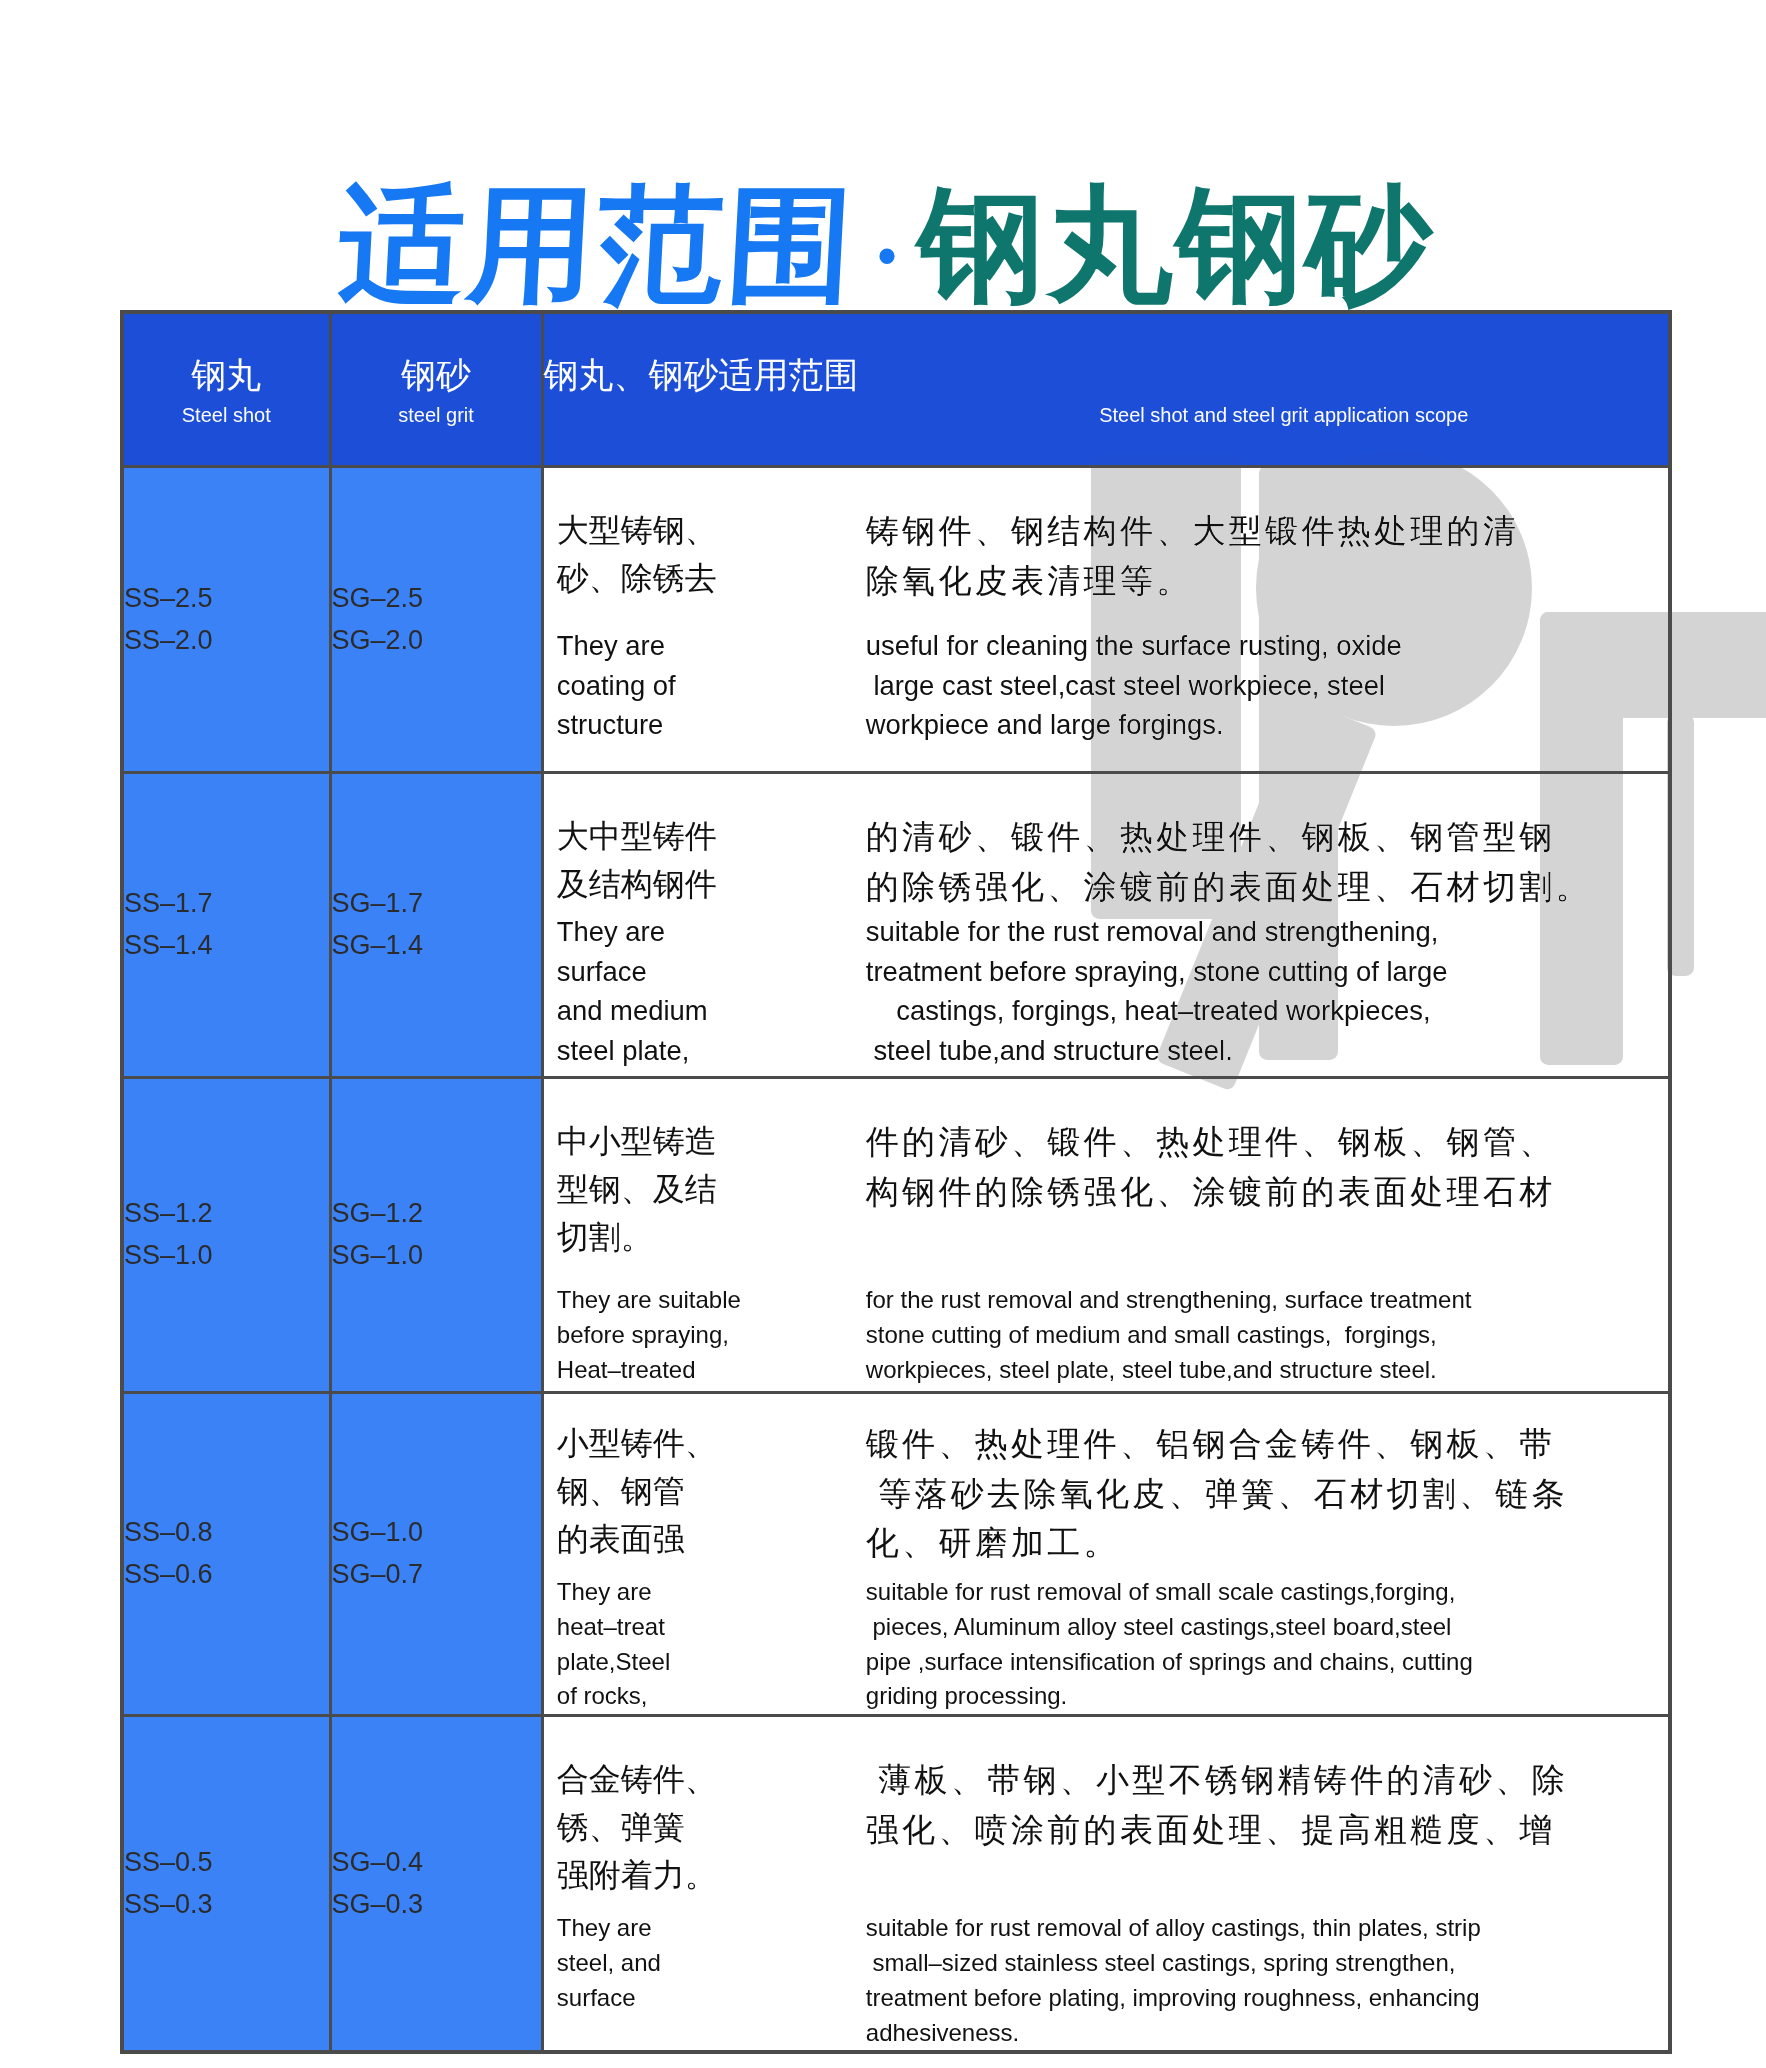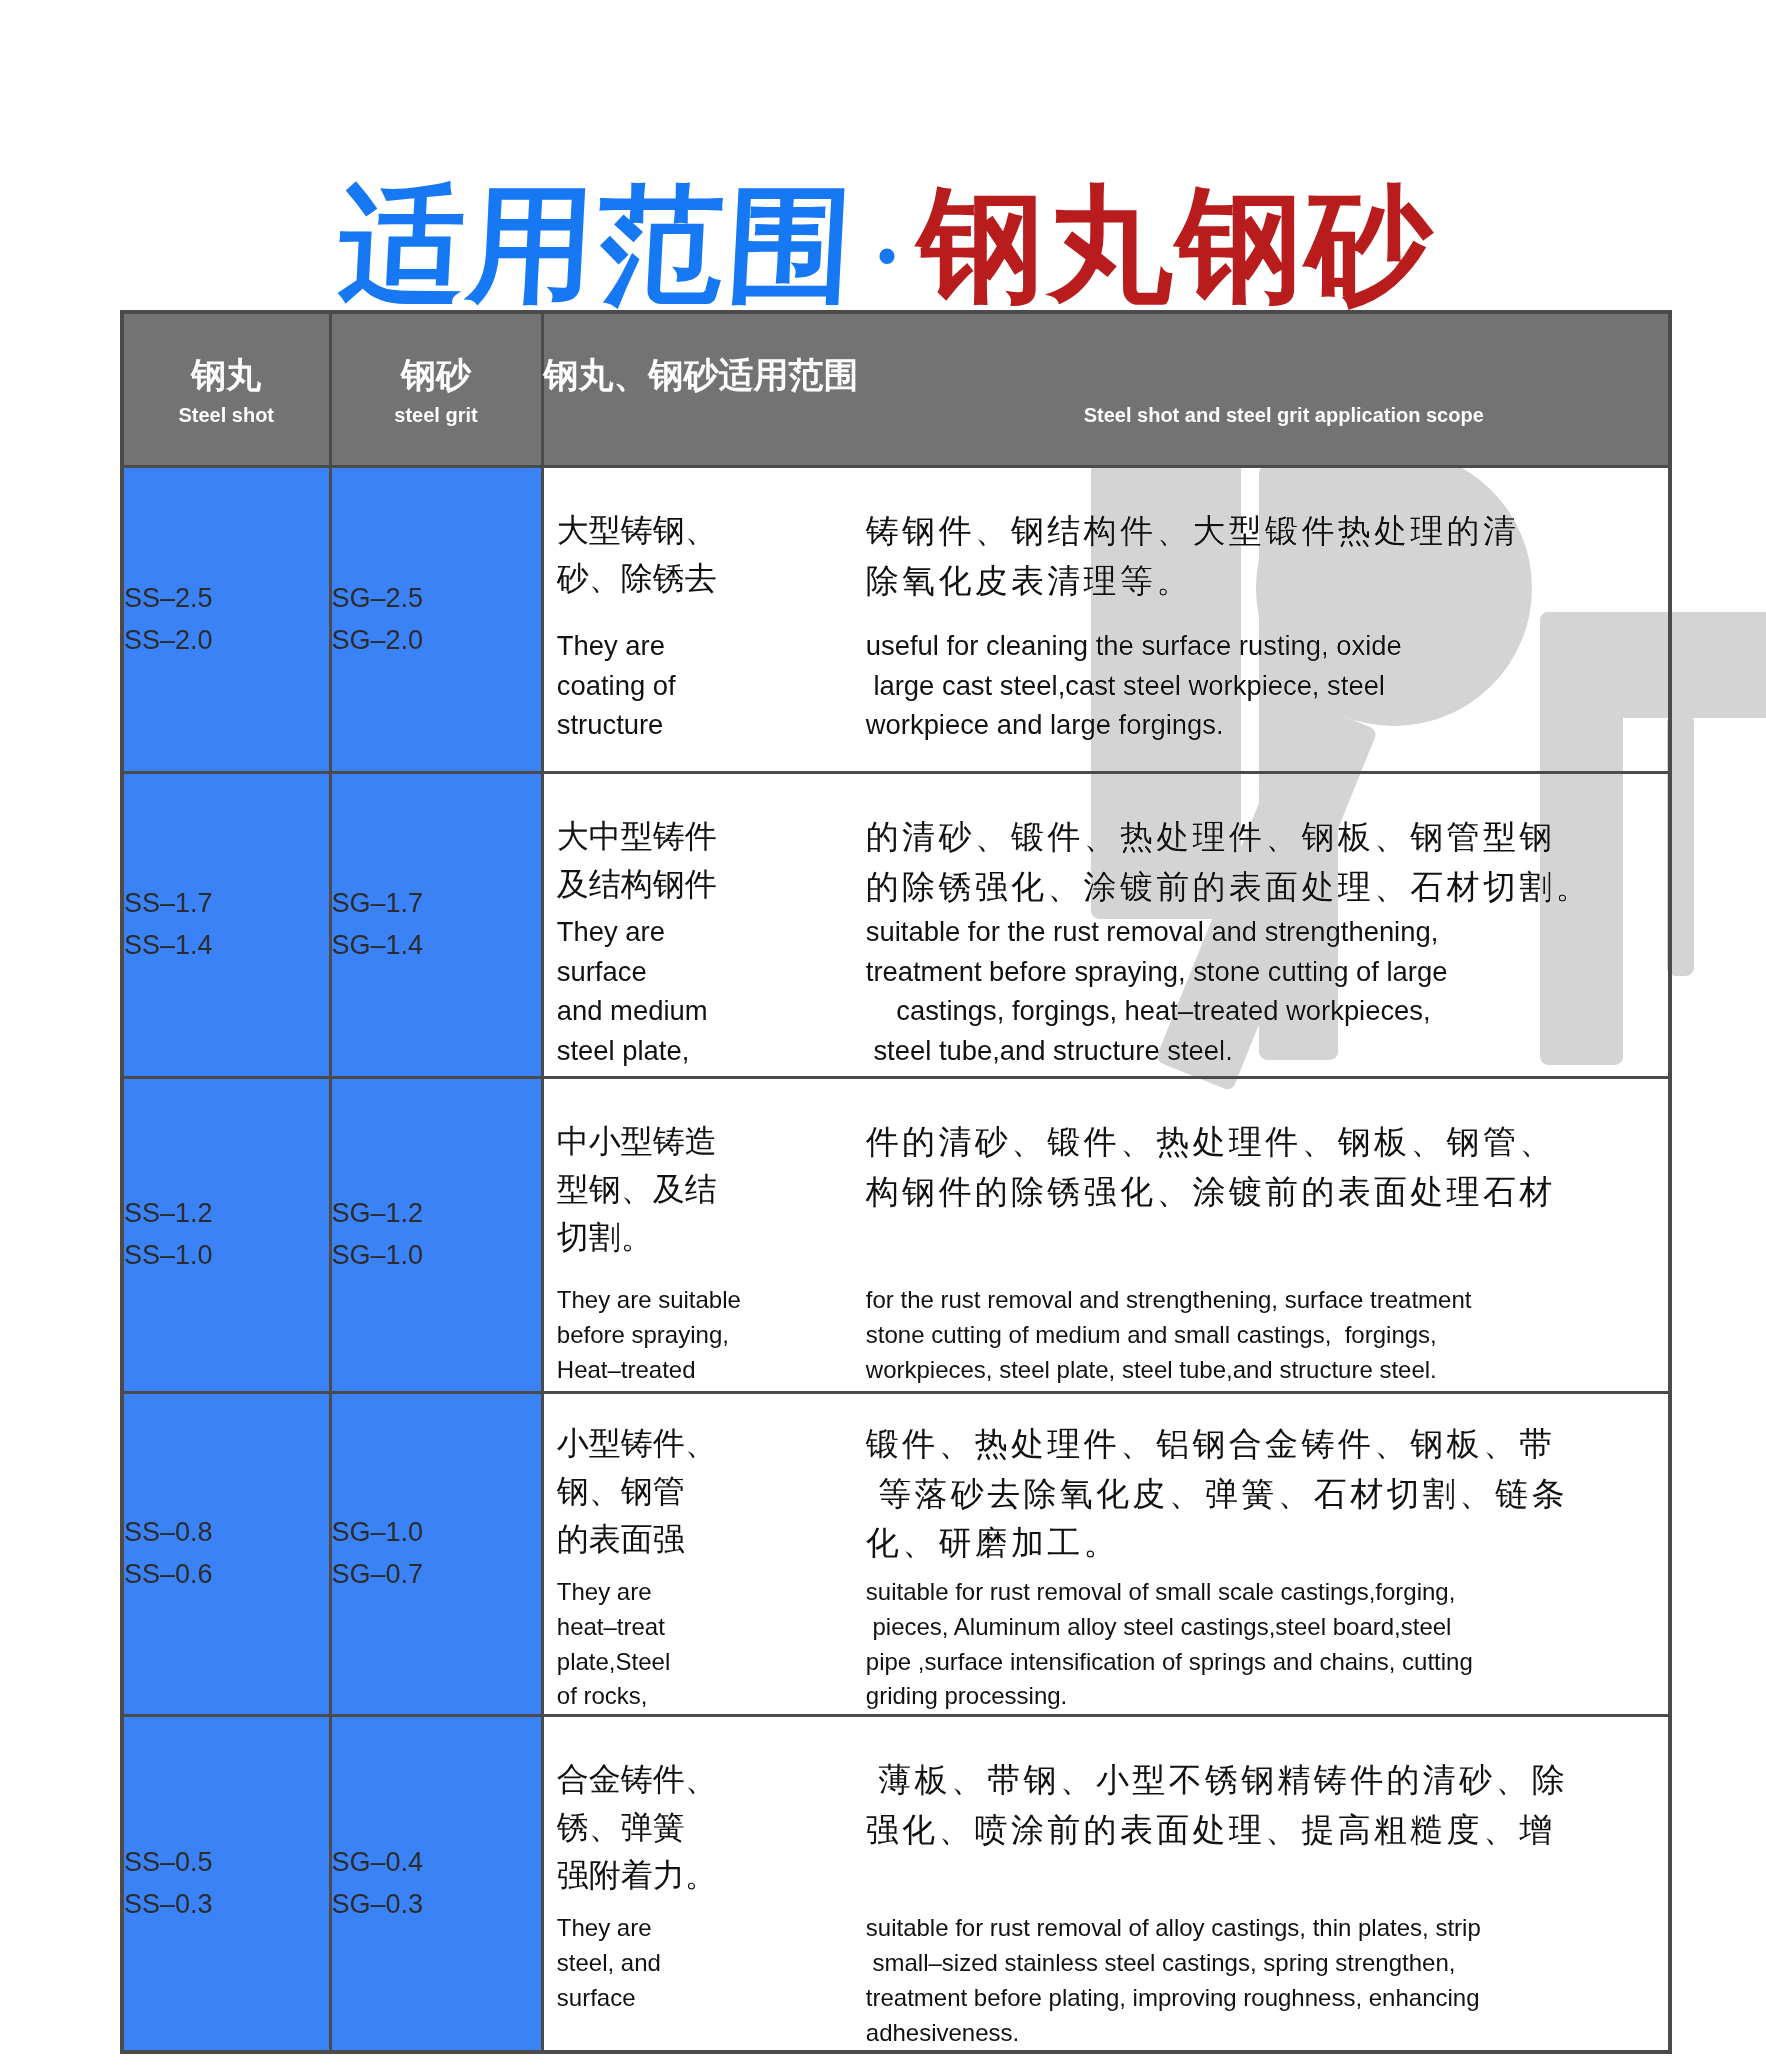--- a/index.html
+++ b/index.html
@@ -13,37 +13,37 @@
   }
 
   
   .title{
     position:absolute;left:339px;top:98px;
     font-size:126px;line-height:1;font-weight:900;
     letter-spacing:3.3px;white-space:nowrap;
   }
   .title-blue{color:#1678f2;display:inline-block;transform:skewX(-3deg);}
   .title-dot{color:#1678f2;font-size:0.42em;vertical-align:0.28em;margin:0 18.3px 0 21.6px;}
-  .title-black{color:#b91c1c;margin-top:16px;}
+  .title-black{color:#0f766e;margin-top:16px;}
 
   
   .app-table{
     position:absolute;left:120px;top:310px;
     width:1548px;
     border-collapse:collapse;table-layout:fixed;
     background:#ffffff;
   }
   .app-table th,.app-table td{
     border:3.3px solid #4b4b4b;
     padding:0;margin:0;
   }
   .app-table{border:4.2px solid #4b4b4b;}
 
   thead th{
-    background:#737373;color:#fdfdfd;font-weight:700;
+    background:#1d4ed8;color:#fdfdfd;font-weight:400;
     height:151px;vertical-align:middle;text-align:center;
   }
   .th-cn{display:block;font-size:35px;line-height:1.45;}
   .th-en{display:block;font-size:20px;line-height:1.4;}
   
   .th-scope .th-cn{text-align:left;}
   .th-scope .th-en{text-align:center;padding-left:356px;}
 
   td.model{
     background:#3b82f6;

